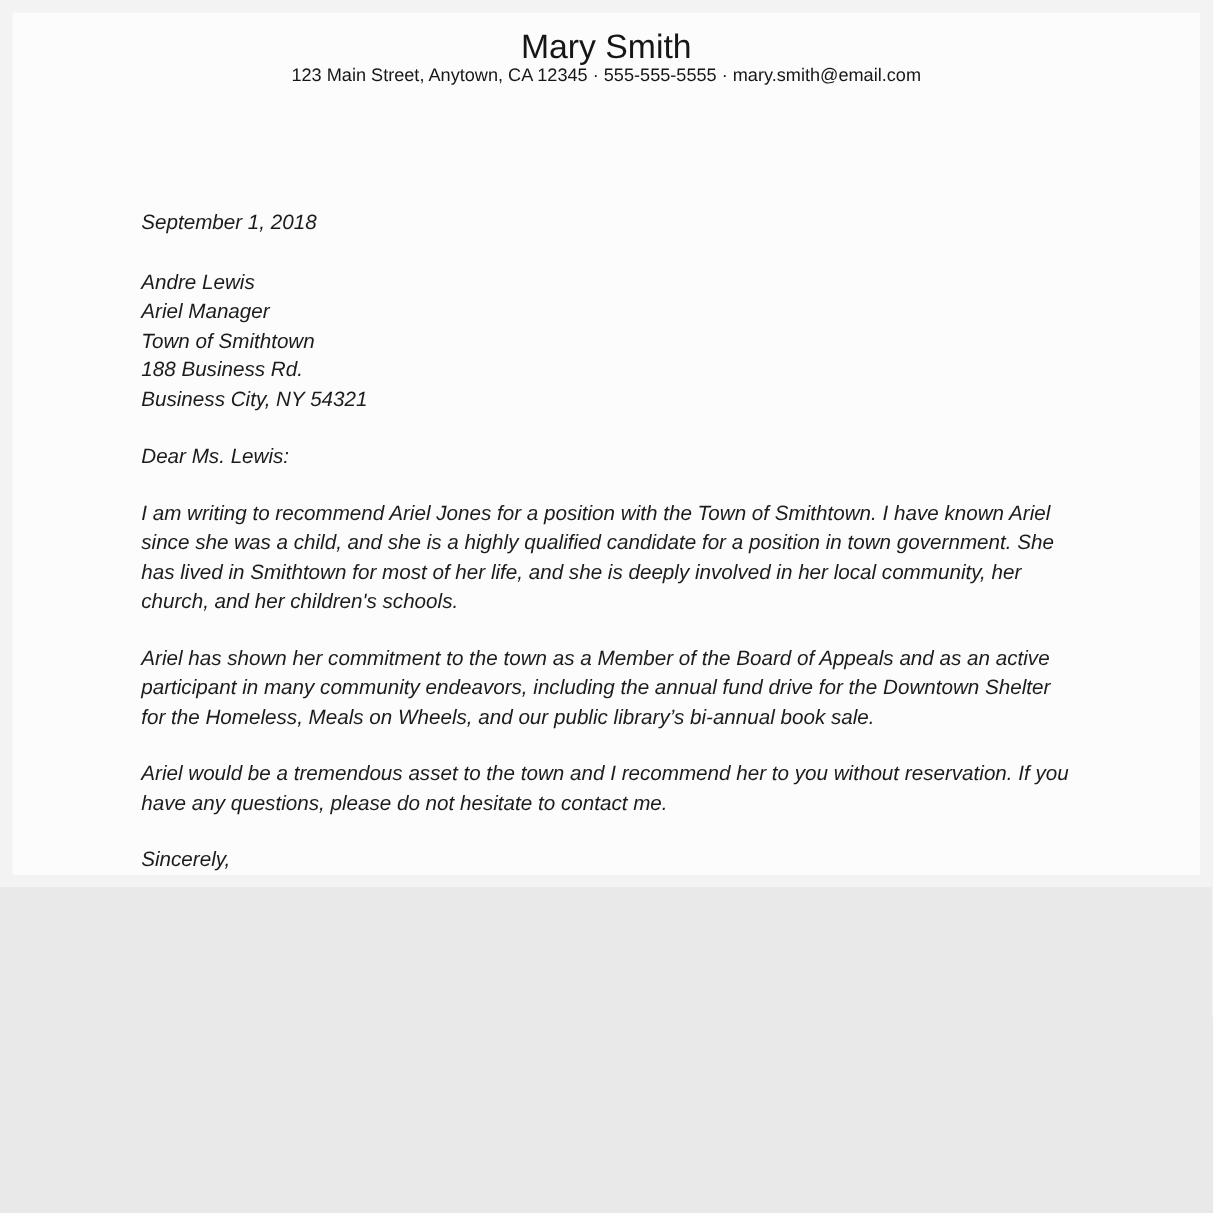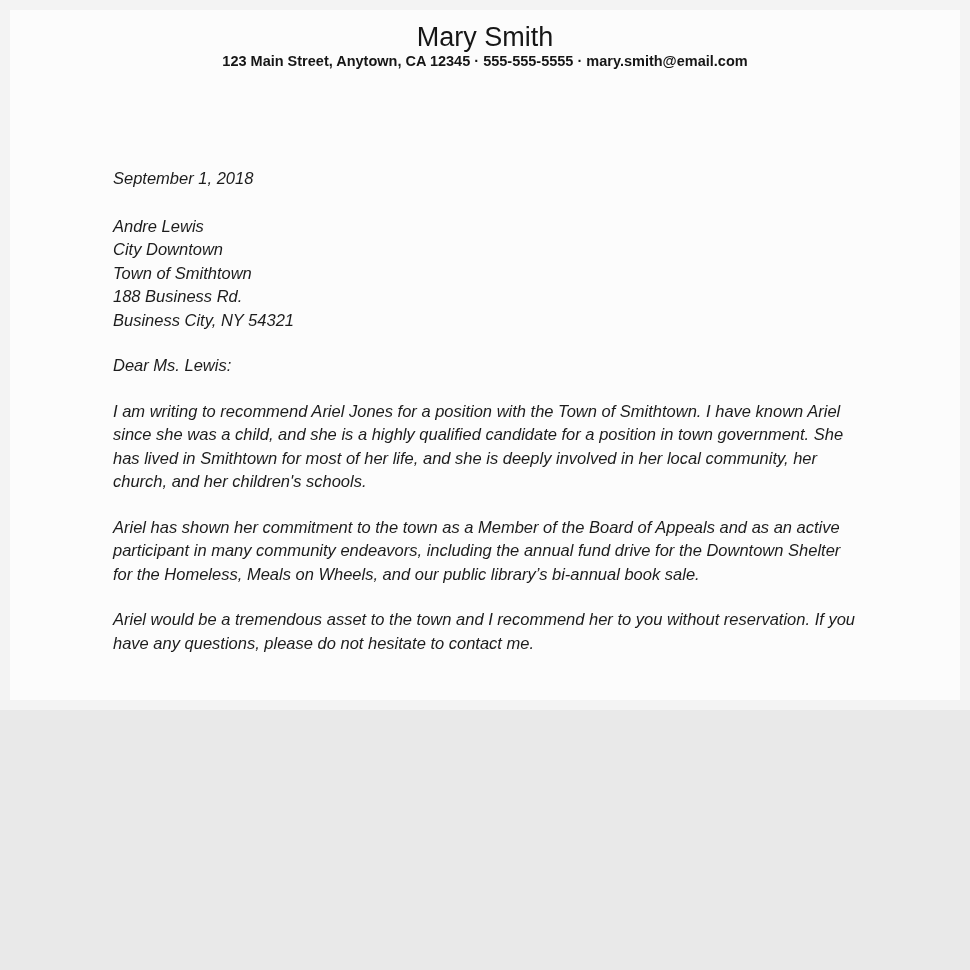--- a/index.html
+++ b/index.html
@@ -30,21 +30,21 @@
   }
   .letterhead-name {
     font-size: 27px;
     line-height: 30px;
     font-weight: 400;
     color: #161616;
   }
   .letterhead-contact {
     font-size: 14.5px;
     line-height: 18px;
-    font-weight: 700;
+    font-weight: 400;
     color: #161616;
   }
   .letter-body {
     padding: 0 103px;
     font-size: 16.5px;
     line-height: 23.5px;
     font-style: italic;
   }
   .date-line {
     margin-top: 97px;
@@ -78,32 +78,33 @@
       <div class="letterhead-name">Mary Smith</div>
       <div class="letterhead-contact">123 Main Street, Anytown, CA 12345 · 555-555-5555 · mary.smith@email.com</div>
     </div>
 
     <div class="letter-body">
 
       <div class="date-line">September 1, 2018</div>
 
       <div class="recipient-block">
         <span class="recipient-line">Andre Lewis</span>
-        <span class="recipient-line">City Downtown</span>
+        <span class="recipient-line">Ariel Manager</span>
         <span class="recipient-line">Town of Smithtown</span>
         <span class="recipient-line">188 Business Rd.</span>
         <span class="recipient-line">Business City, NY 54321</span>
       </div>
 
       <div class="salutation">Dear Ms. Lewis:</div>
 
       <p class="para">I am writing to recommend Ariel Jones for a position with the Town of Smithtown. I have known Ariel since she was a child, and she is a highly qualified candidate for a position in town government. She has lived in Smithtown for most of her life, and she is deeply involved in her local community, her church, and her children's schools.</p>
 
       <p class="para">Ariel has shown her commitment to the town as a Member of the Board of Appeals and as an active participant in many community endeavors, including the annual fund drive for the Downtown Shelter for the Homeless, Meals on Wheels, and our public library’s bi-annual book sale.</p>
 
       <p class="para">Ariel would be a tremendous asset to the town and I recommend her to you without reservation. If you have any questions, please do not hesitate to contact me.</p>
 
+      <div class="closing">Sincerely,</div>
 
       <div class="signature-name">Mary Smith</div>
 
     </div>
   </div>
 </div>
 
 </body></html>

